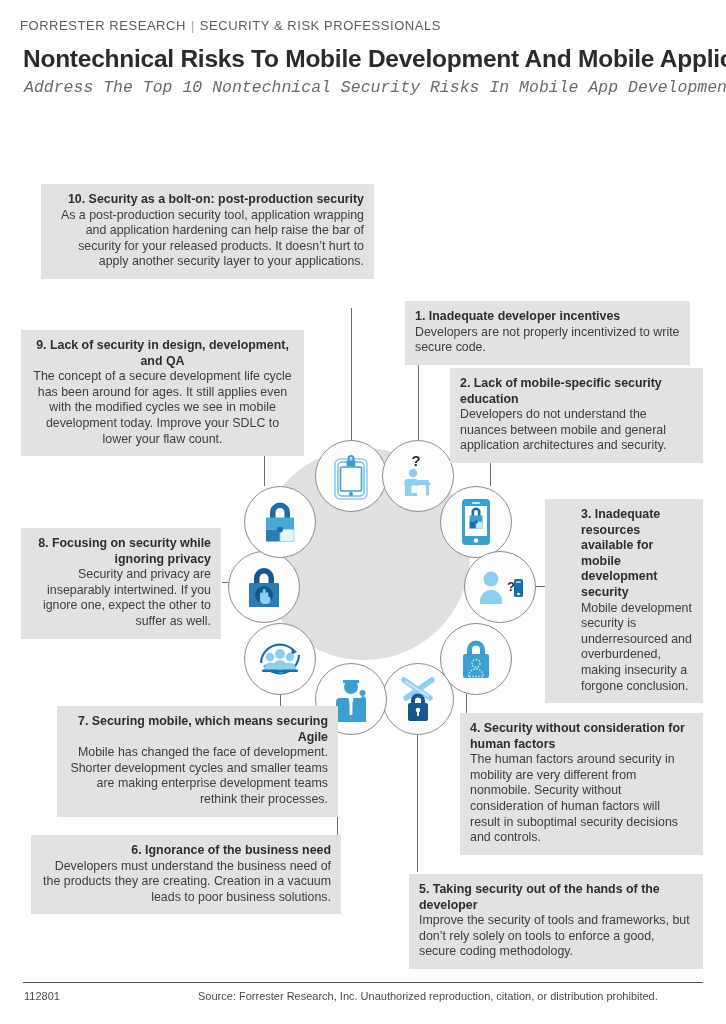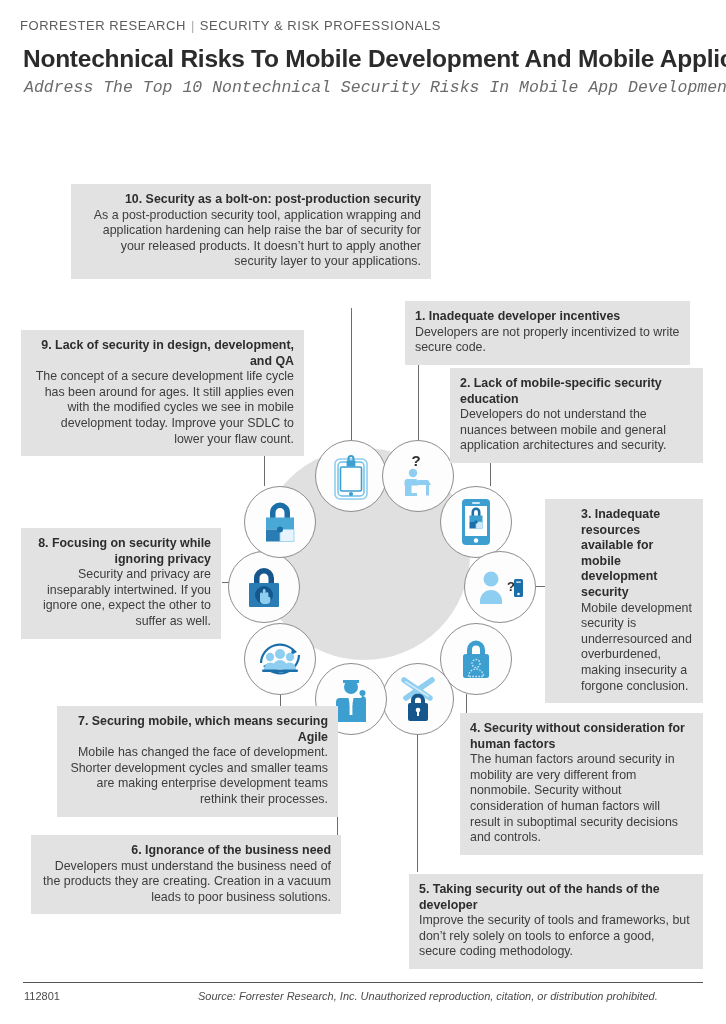--- a/index.html
+++ b/index.html
@@ -71,21 +71,20 @@
     font-size: 11px;
     color: #4a4a4a;
   }
   .footer-src {
     position: absolute;
     left: 198px;
     top: 990px;
     font-size: 11px;
     color: #4a4a4a;
     white-space: nowrap;
-    font-style: italic;
   }
 
   
   .hub {
     position: absolute;
     left: 258px;
     top: 448px;
     width: 212px;
     height: 212px;
     border-radius: 50%;
@@ -307,21 +306,21 @@
         <rect x="9" y="19.5" width="14" height="12" fill="#4aa8d6"></rect>
         <rect x="23" y="19.5" width="14" height="12" fill="#4aa8d6"></rect>
         <rect x="9" y="31.5" width="14" height="12" fill="#2a7cb5"></rect>
         <rect x="23" y="31.5" width="14" height="12" fill="#e8f4fb" stroke="#8ecef0" stroke-width="0.8"></rect>
         <circle cx="23" cy="31.5" r="3" fill="#1b6fa8"></circle>
         <path d="M23 28.5 a3 3 0 0 0 0 6 a2.6 2.6 0 0 1 0 -6 z" fill="#1b6fa8"></path>
       </svg>
     </span>
   </div>
 
-  <div class="card ta-r" style="left:71px; top:184px; width:360px;">
+  <div class="card ta-r" style="left:41px; top:184px; width:333px;">
     <span class="hd">10. Security as a bolt-on: post-production security</span>
     <span class="bd">As a post-production security tool, application wrapping and application hardening can help raise the bar of security for your released products. It doesn’t hurt to apply another security layer to your applications.</span>
   </div>
 
   <div class="card ta-l" style="left:405px; top:289px; width:285px;margin-top:12px;">
     <span class="hd">1. Inadequate developer incentives</span>
     <span class="bd">Developers are not properly incentivized to write secure code.</span>
   </div>
 
   <div class="card ta-l" style="left:450px; top:368px; width:253px;">
@@ -352,21 +351,21 @@
   <div class="card ta-r" style="left:23px; top:706px; width:281px;margin-left:34px;">
     <span class="hd">7. Securing mobile, which means securing Agile</span>
     <span class="bd">Mobile has changed the face of development. Shorter development cycles and smaller teams are making enterprise development teams rethink their processes.</span>
   </div>
 
   <div class="card ta-r" style="left:21px; top:528px; width:200px;">
     <span class="hd">8. Focusing on security while ignoring privacy</span>
     <span class="bd">Security and privacy are inseparably intertwined. If you ignore one, expect the other to suffer as well.</span>
   </div>
 
-  <div class="card ta-r" style="left:21px; top:330px; width:283px;">
+  <div class="card ta-r" style="left:21px; top:330px; width:283px;text-align:center;">
     <span class="hd">9. Lack of security in design, development, and QA</span>
     <span class="bd">The concept of a secure development life cycle has been around for ages. It still applies even with the modified cycles we see in mobile development today. Improve your SDLC to lower your flaw count.</span>
   </div>
 
   <div class="footer-rule"></div>
   <div class="footer-id">112801</div>
   <div class="footer-src">Source: Forrester Research, Inc. Unauthorized reproduction, citation, or distribution prohibited.</div>
 
 </div>
 

